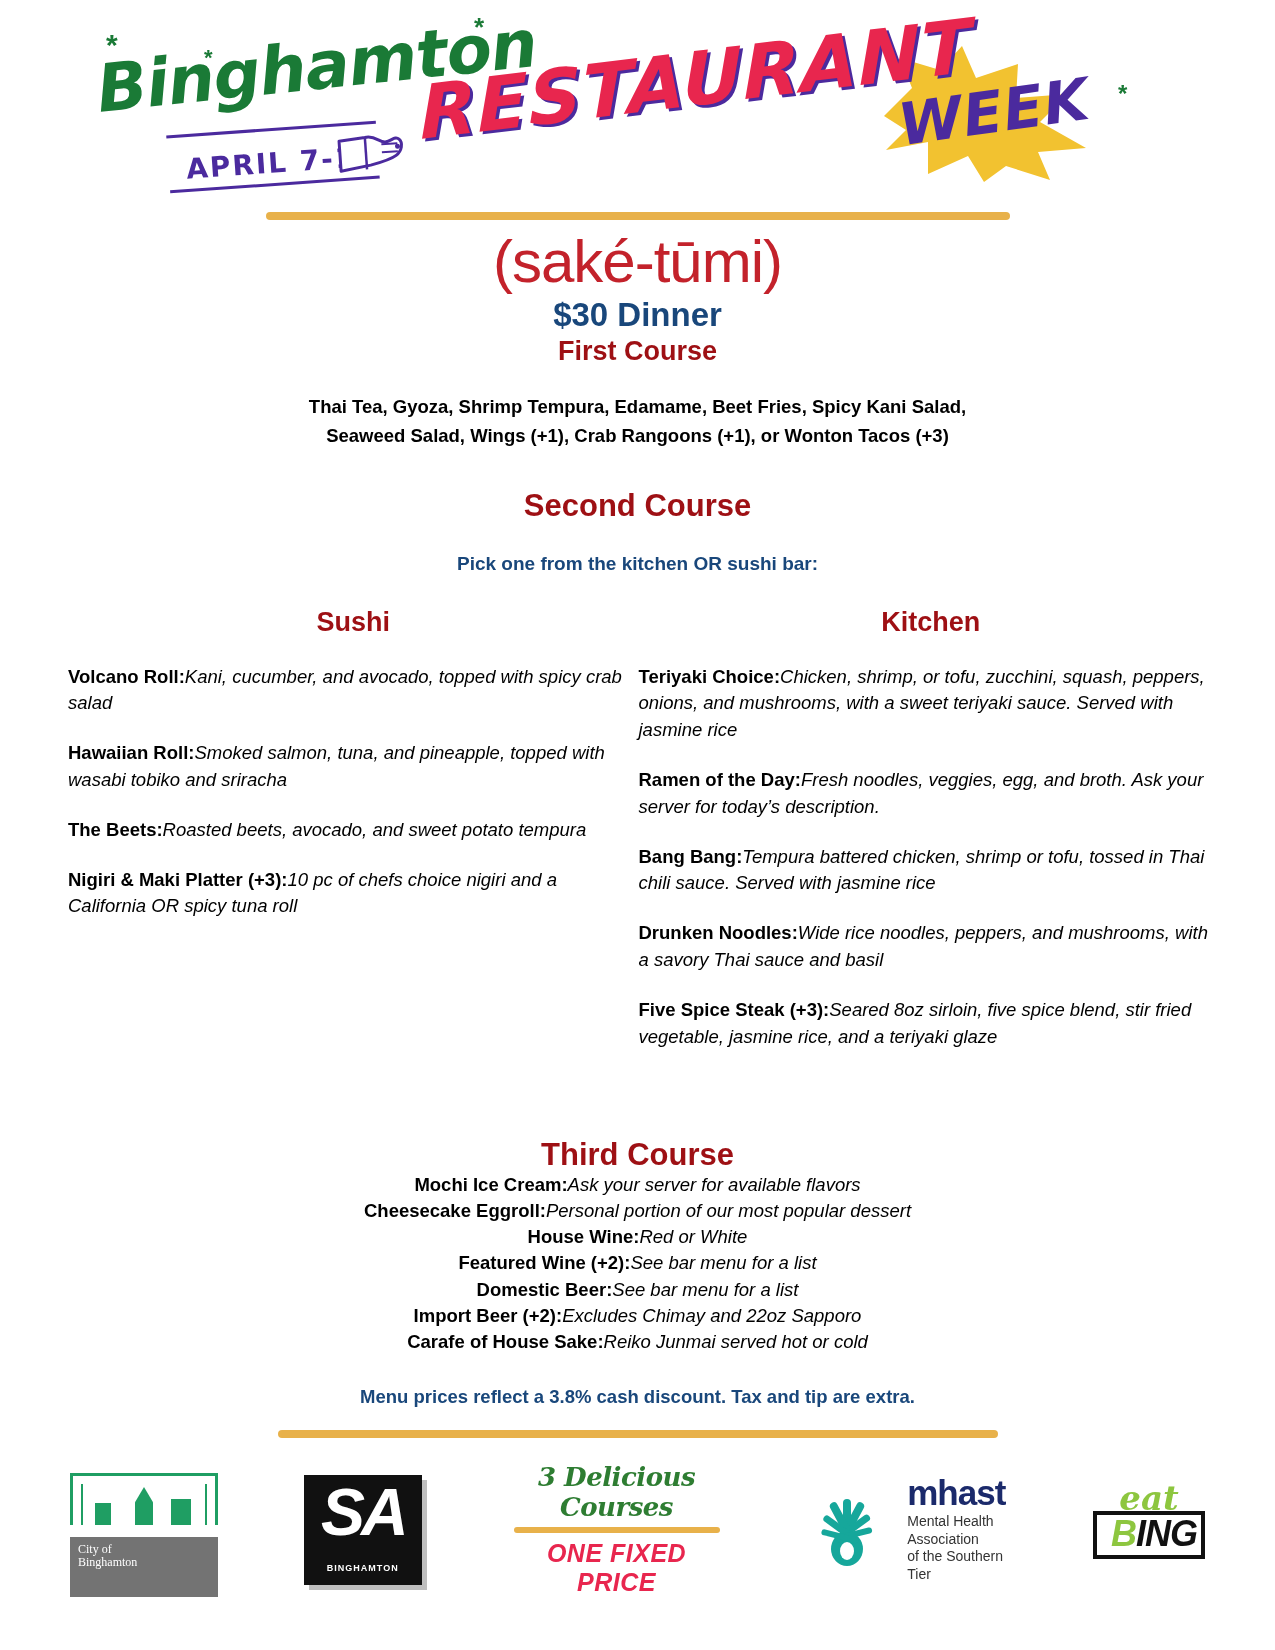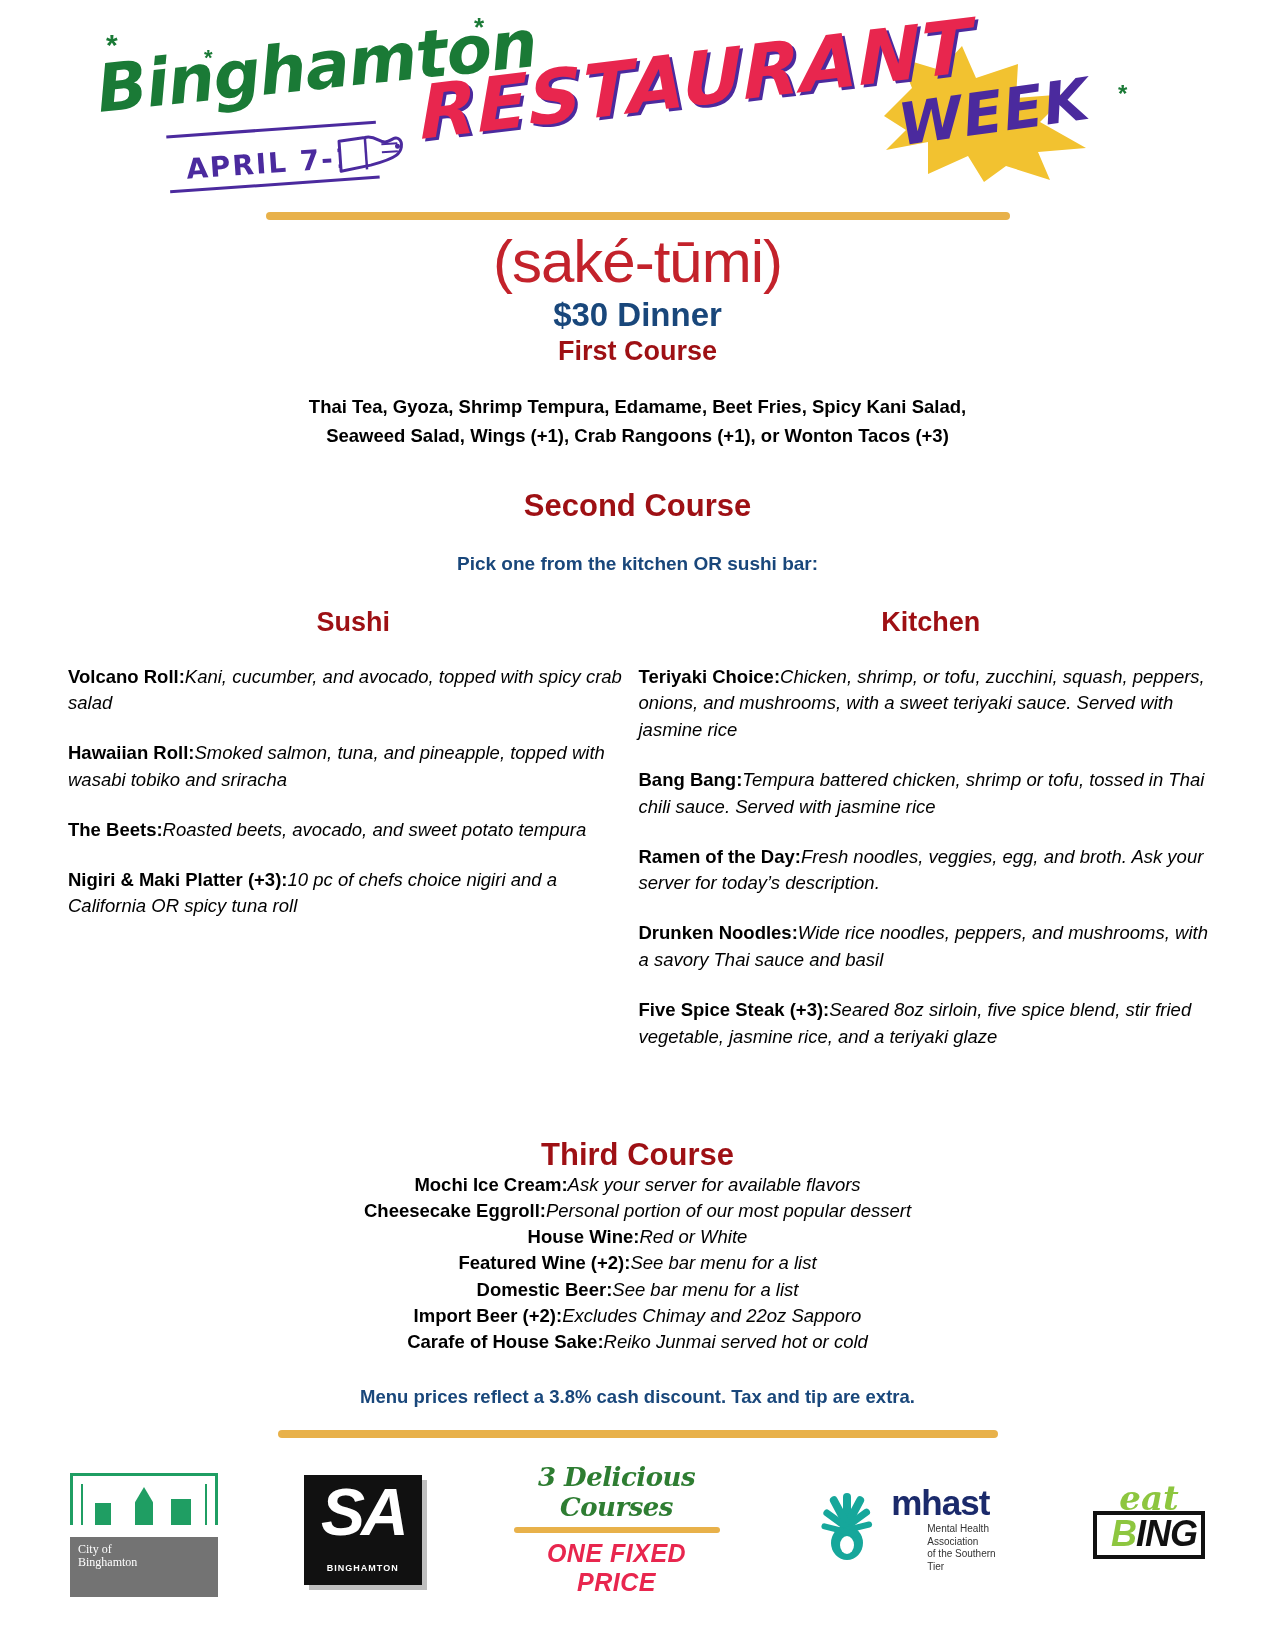--- a/index.html
+++ b/index.html
@@ -257,27 +257,27 @@
     color: #2e7d32; font-size: 26px; font-weight: bold; font-style: italic;
     font-family: "DejaVu Serif", serif; letter-spacing: -0.5px;
   }
   .sp-courses .bar { height: 6px; background: #e8b14a; border-radius: 4px; margin: 5px 6px 6px 6px; }
   .sp-courses .l2 {
     color: #e8264e; font-size: 25px; font-weight: bold; font-style: italic;
     letter-spacing: 0.5px;
   }
 
   
-  .sp-mhast { width: 196px; display: flex; gap: 8px; }
+  .sp-mhast { width: 196px; display: flex; align-items: center; gap: 24px; }
   .sp-mhast .burstmark { width: 72px; height: 76px; flex: 0 0 72px; }
   .sp-mhast .mh-text .mh-name {
     color: #1b2a6b; font-size: 35px; font-weight: bold; line-height: 1; letter-spacing: -1px;
   }
   .sp-mhast .mh-text .mh-sub {
-    color: #333; font-size: 10px; line-height: 1.25; margin-top: 3px; margin-left: 36px;
+    color: #333; font-size: 14px; line-height: 1.25; margin-top: 3px;
   }
 
   
   .sp-bing { width: 112px; position: relative; height: 96px; }
   .sp-bing .eat {
     color: #8dc63f; font-size: 34px; font-weight: bold; font-style: italic;
     font-family: "DejaVu Serif", serif;
     text-align: center; line-height: 1; margin-bottom: -4px;
   }
   .sp-bing .bingbox {
@@ -341,22 +341,22 @@
         <div class="menu-item"><span class="nm">Volcano Roll:</span><span>Kani, cucumber, and avocado, topped with spicy crab salad</span></div>
         <div class="menu-item"><span class="nm">Hawaiian Roll:</span><span>Smoked salmon, tuna, and pineapple, topped with wasabi tobiko and sriracha</span></div>
         <div class="menu-item"><span class="nm">The Beets:</span><span>Roasted beets, avocado, and sweet potato tempura</span></div>
         <div class="menu-item"><span class="nm">Nigiri &amp; Maki Platter (+3):</span><span>10 pc of chefs choice nigiri and a California OR spicy tuna roll</span></div>
       </div>
   </div>
   <div class="col kitchen">
     <div class="col-head">Kitchen</div>
     <div>
         <div class="menu-item"><span class="nm">Teriyaki Choice:</span><span>Chicken, shrimp, or tofu, zucchini, squash, peppers, onions, and mushrooms, with a sweet teriyaki sauce. Served with jasmine rice</span></div>
+        <div class="menu-item"><span class="nm">Ramen of the Day:</span><span>Fresh noodles, veggies, egg, and broth. Ask your server for today’s description.</span></div>
         <div class="menu-item"><span class="nm">Bang Bang:</span><span>Tempura battered chicken, shrimp or tofu, tossed in Thai chili sauce. Served with jasmine rice</span></div>
-        <div class="menu-item"><span class="nm">Ramen of the Day:</span><span>Fresh noodles, veggies, egg, and broth. Ask your server for today’s description.</span></div>
         <div class="menu-item"><span class="nm">Drunken Noodles:</span><span>Wide rice noodles, peppers, and mushrooms, with a savory Thai sauce and basil</span></div>
         <div class="menu-item"><span class="nm">Five Spice Steak (+3):</span><span>Seared 8oz sirloin, five spice blend, stir fried vegetable, jasmine rice, and a teriyaki glaze</span></div>
       </div>
   </div>
 </div>
 
 <div class="third-wrap">
   <div class="course-head third">Third Course</div>
   <div class="third-list">
       <div class="row"><span class="nm">Mochi Ice Cream:</span><span>Ask your server for available flavors</span></div>

